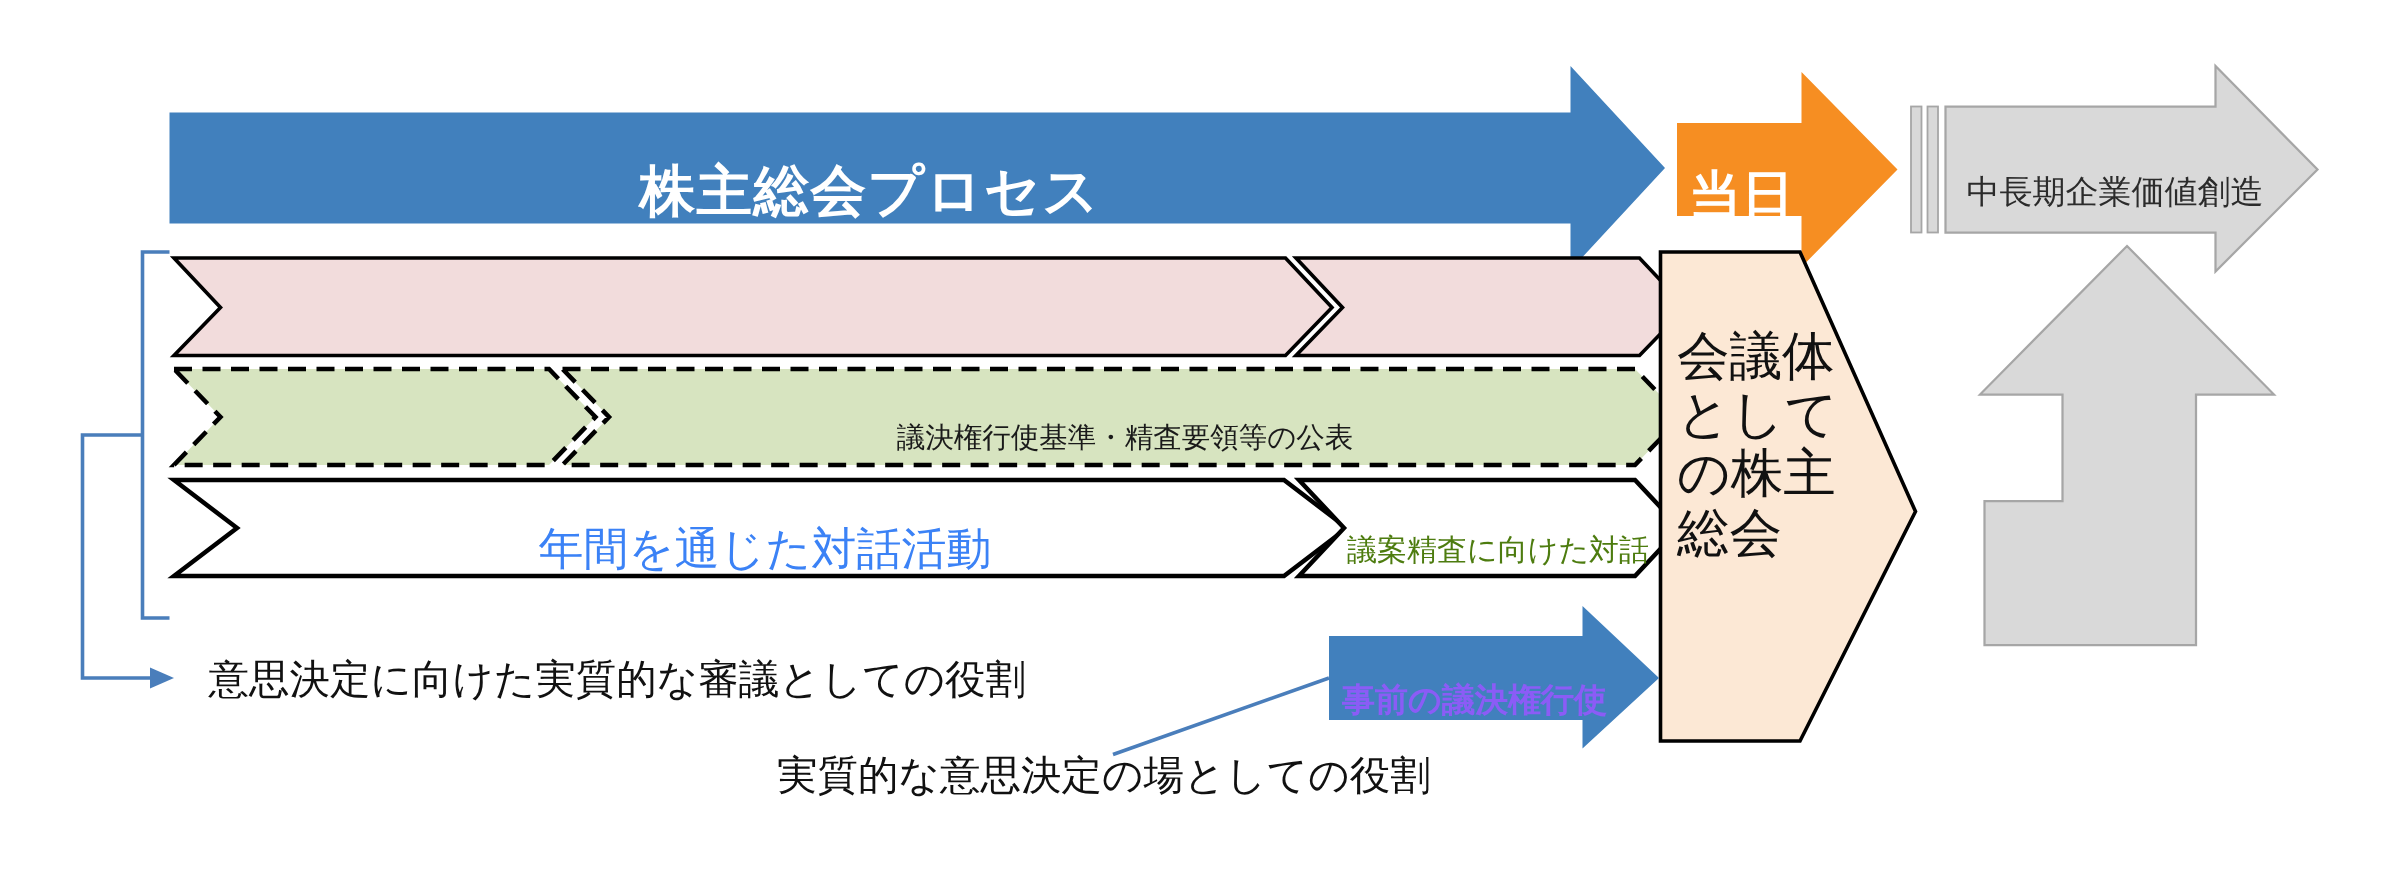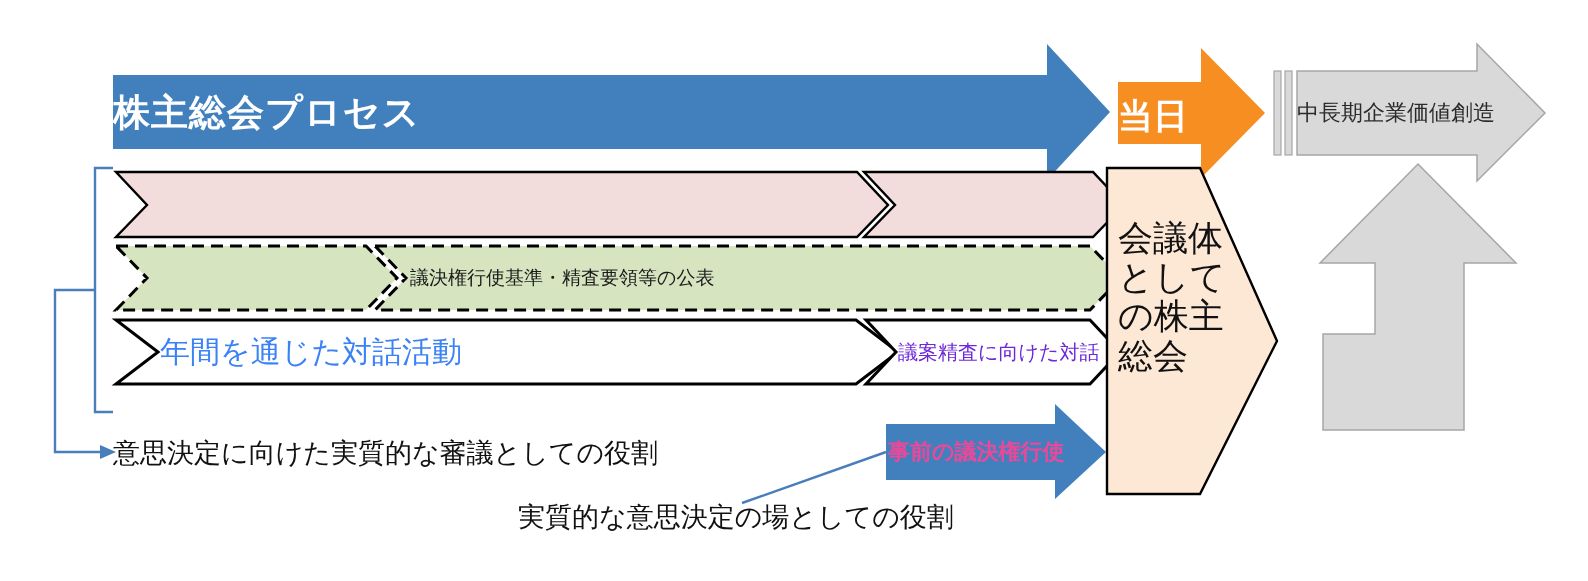--- a/index.html
+++ b/index.html
@@ -24,20 +24,22 @@
     width: 1588px;
     height: 581px;
   }
   .lbl {
     position: absolute;
     white-space: nowrap;
     color: #000000;
     line-height: 1;
   }
   .lbl-center {
+    text-align: center;
+    margin-top: 15px;
   }
 
   
   .band-title {
     font-size: 37px;
     font-weight: bold;
     color: #ffffff;
     letter-spacing: 1px;
   }
   .today-label {
@@ -50,21 +52,21 @@
     color: #2b2b2b;
   }
 
   
   .chev-lbl-sm {
     font-size: 19px;
     color: #1a1a1a;
   }
   .chev-lbl-md {
     font-size: 20px;
-    color: #6d28d9;
+    color: #4d7c0f;
   }
   .chev-lbl-lg {
     font-size: 30px;
     color: #3b82f6;
   }
 
   
   .pentagon-text {
     position: absolute;
     width: 110px;
@@ -72,21 +74,21 @@
     font-size: 35px;
     line-height: 1.12;
     color: #111111;
     word-break: break-all;
   }
 
   
   .pre-vote-label {
     font-size: 22px;
     font-weight: bold;
-    color: #ec4899;
+    color: #8b5cf6;
   }
 
   
   .role-text {
     font-size: 27px;
     color: #111111;
   }
 </style>
 </head>
 <body>
@@ -140,17 +142,17 @@
   <div class="lbl chev-lbl-sm lbl-center" style="left:410px; top:268px; width:680px;">議決権行使基準・精査要領等の公表</div>
 
   <div class="lbl chev-lbl-lg lbl-center" style="left:160px; top:337px; width:700px;">年間を通じた対話活動</div>
 
   <div class="lbl chev-lbl-md lbl-center" style="left:898px; top:342px; width:200px;">議案精査に向けた対話</div>
 
   <div class="pentagon-text" style="left:1118px; top:218px;">会議体としての株主総会</div>
 
   <div class="lbl pre-vote-label lbl-center" style="left:888px; top:441px; width:190px;">事前の議決権行使</div>
 
-  <div class="lbl role-text" style="left:113px; top:440px;">意思決定に向けた実質的な審議としての役割</div>
+  <div class="lbl role-text" style="left:139px; top:440px;">意思決定に向けた実質的な審議としての役割</div>
 
   <div class="lbl role-text" style="left:518px; top:504px;">実質的な意思決定の場としての役割</div>
 
 </div>
 
 </body></html>

